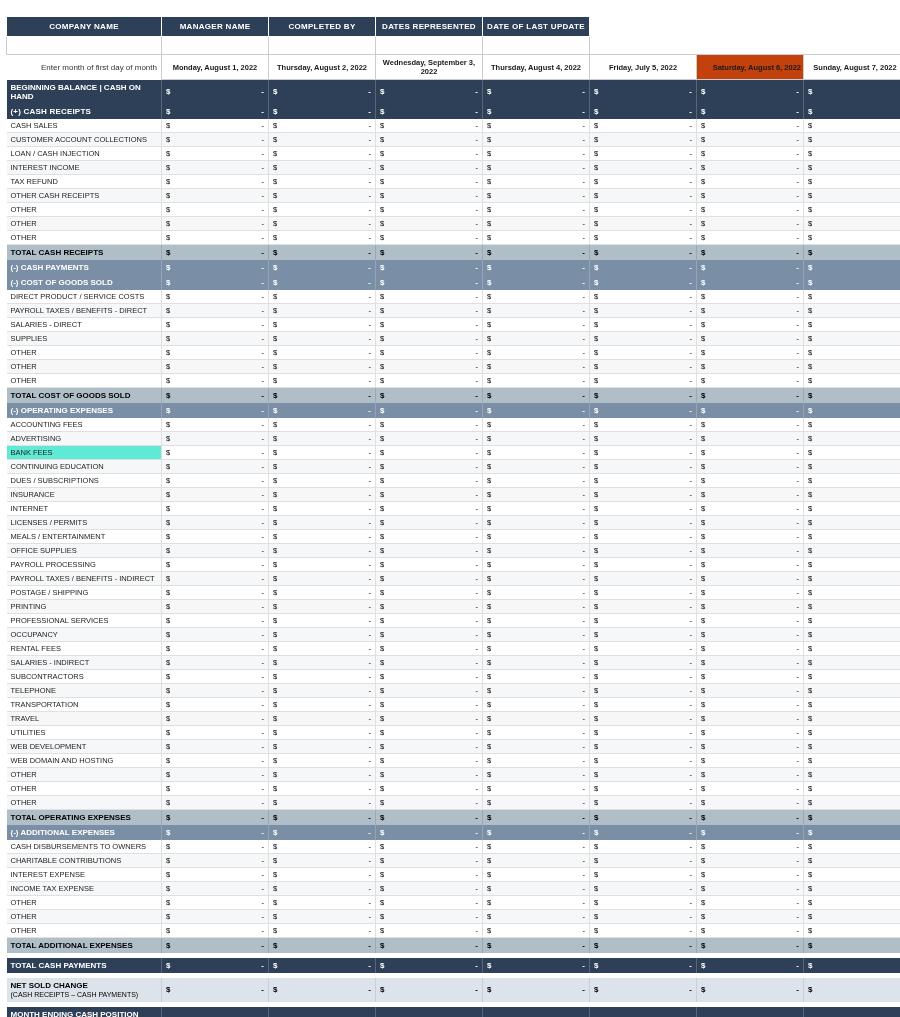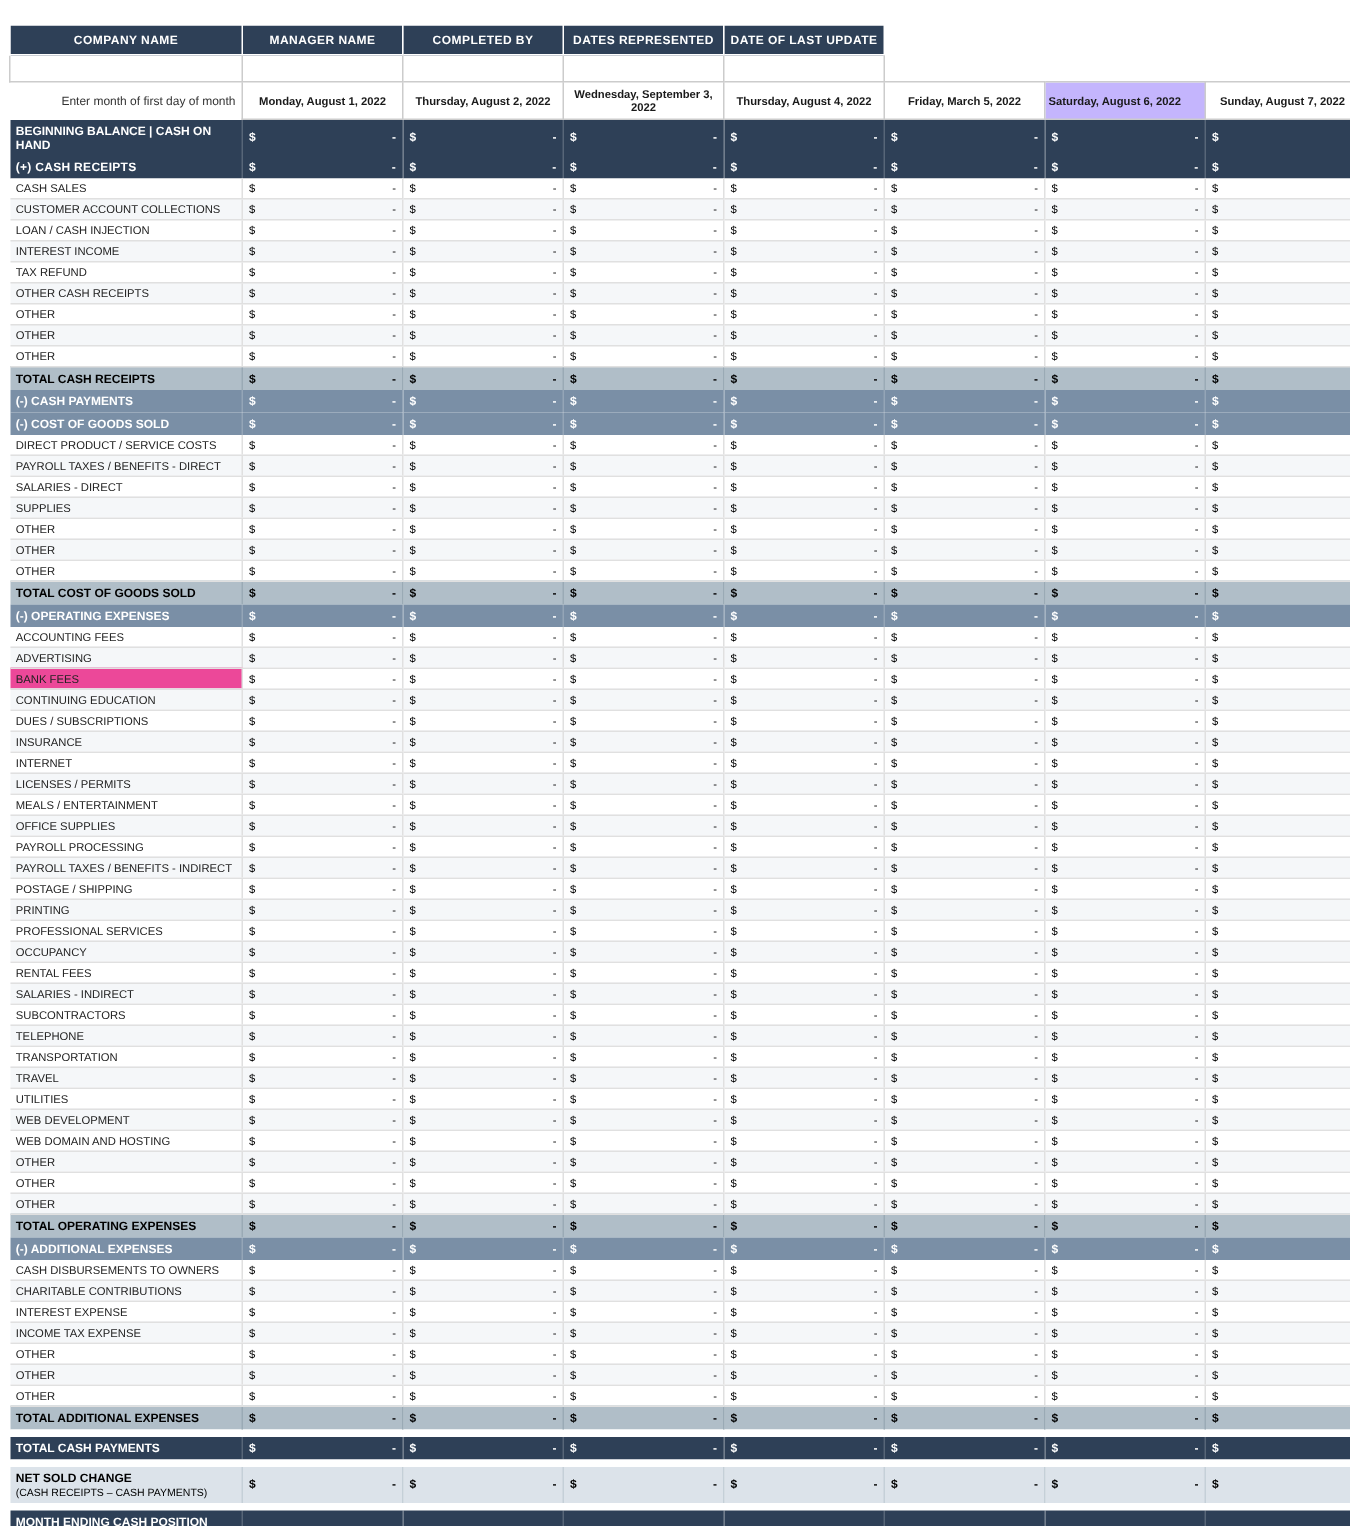--- a/index.html
+++ b/index.html
@@ -112,22 +112,22 @@
           <td style="border: 1px solid rgb(204, 204, 204); height: 18px; padding: 2px 4px;"></td>
           <td style="border: 1px solid rgb(204, 204, 204); height: 18px; padding: 2px 4px;"></td>
           <td style="border: 1px solid rgb(204, 204, 204); height: 18px; padding: 2px 4px;"></td>
         </tr>
         <tr>
           <td style="text-align: right; padding: 3px 4px; font-size: 8px; color: rgb(51, 51, 51); border: none;">Enter month of first day of month</td>
           <td style="font-size: 7.5px; padding: 3px 2px; border: 1px solid rgb(204, 204, 204); text-align: center; font-weight: bold; color: rgb(26, 26, 26); background: rgb(255, 255, 255);">Monday, August 1, 2022</td>
           <td style="font-size: 7.5px; padding: 3px 2px; border: 1px solid rgb(204, 204, 204); text-align: center; font-weight: bold; color: rgb(26, 26, 26); background: rgb(255, 255, 255);">Thursday, August 2, 2022</td>
           <td style="font-size: 7.5px; padding: 3px 2px; border: 1px solid rgb(204, 204, 204); text-align: center; font-weight: bold; color: rgb(26, 26, 26); background: rgb(255, 255, 255);">Wednesday, September 3, 2022</td>
           <td style="font-size: 7.5px; padding: 3px 2px; border: 1px solid rgb(204, 204, 204); text-align: center; font-weight: bold; color: rgb(26, 26, 26); background: rgb(255, 255, 255);">Thursday, August 4, 2022</td>
-          <td style="font-size: 7.5px; padding: 3px 2px; border: 1px solid rgb(204, 204, 204); text-align: center; font-weight: bold; color: rgb(26, 26, 26); background: rgb(255, 255, 255);">Friday, March 5, 2022</td>
-          <td style="font-size: 7.5px; padding: 3px 2px; border: 1px solid rgb(204, 204, 204); text-align: left; font-weight: bold; color: rgb(26, 26, 26); background: #c4b5fd;">Saturday, August 6, 2022</td>
+          <td style="font-size: 7.5px; padding: 3px 2px; border: 1px solid rgb(204, 204, 204); text-align: center; font-weight: bold; color: rgb(26, 26, 26); background: rgb(255, 255, 255);">Friday, July 5, 2022</td>
+          <td style="font-size: 7.5px; padding: 3px 2px; border: 1px solid rgb(204, 204, 204); text-align: right; font-weight: bold; color: rgb(26, 26, 26); background: #c2410c;">Saturday, August 6, 2022</td>
           <td style="font-size: 7.5px; padding: 3px 2px; border: 1px solid rgb(204, 204, 204); text-align: center; font-weight: bold; color: rgb(26, 26, 26); background: rgb(255, 255, 255);">Sunday, August 7, 2022</td>
         </tr>
         <tr class="beginning">
           <td style="background: rgb(46, 64, 87); color: rgb(255, 255, 255); font-weight: bold; font-size: 8px; padding: 3px 4px; text-transform: uppercase;">BEGINNING BALANCE | CASH ON HAND</td>
           <td style="background: rgb(46, 64, 87); color: rgb(255, 255, 255); text-align: right; padding: 2px 4px; border-left: 1px solid rgba(255, 255, 255, 0.2); font-size: 8px; font-weight: bold;"><span style="float:left">$</span>&nbsp;&nbsp;&nbsp;-</td>
           <td style="background: rgb(46, 64, 87); color: rgb(255, 255, 255); text-align: right; padding: 2px 4px; border-left: 1px solid rgba(255, 255, 255, 0.2); font-size: 8px; font-weight: bold;"><span style="float:left">$</span>&nbsp;&nbsp;&nbsp;-</td>
           <td style="background: rgb(46, 64, 87); color: rgb(255, 255, 255); text-align: right; padding: 2px 4px; border-left: 1px solid rgba(255, 255, 255, 0.2); font-size: 8px; font-weight: bold;"><span style="float:left">$</span>&nbsp;&nbsp;&nbsp;-</td>
           <td style="background: rgb(46, 64, 87); color: rgb(255, 255, 255); text-align: right; padding: 2px 4px; border-left: 1px solid rgba(255, 255, 255, 0.2); font-size: 8px; font-weight: bold;"><span style="float:left">$</span>&nbsp;&nbsp;&nbsp;-</td>
           <td style="background: rgb(46, 64, 87); color: rgb(255, 255, 255); text-align: right; padding: 2px 4px; border-left: 1px solid rgba(255, 255, 255, 0.2); font-size: 8px; font-weight: bold;"><span style="float:left">$</span>&nbsp;&nbsp;&nbsp;-</td>
           <td style="background: rgb(46, 64, 87); color: rgb(255, 255, 255); text-align: right; padding: 2px 4px; border-left: 1px solid rgba(255, 255, 255, 0.2); font-size: 8px; font-weight: bold;"><span style="float:left">$</span>&nbsp;&nbsp;&nbsp;-</td>
@@ -367,21 +367,21 @@
           <td style="font-size: 7.5px; padding: 2px 4px; border-bottom: 1px solid rgb(224, 224, 224); text-transform: uppercase; color: rgb(34, 34, 34); background: rgb(245, 247, 249);">ADVERTISING</td>
           <td style="font-size: 7.5px; padding: 2px 4px; border-bottom: 1px solid rgb(224, 224, 224); border-left: 1px solid rgb(224, 224, 224); text-align: right; background: rgb(245, 247, 249);"><span style="float:left">$</span>&nbsp;&nbsp;&nbsp;-</td>
           <td style="font-size: 7.5px; padding: 2px 4px; border-bottom: 1px solid rgb(224, 224, 224); border-left: 1px solid rgb(224, 224, 224); text-align: right; background: rgb(245, 247, 249);"><span style="float:left">$</span>&nbsp;&nbsp;&nbsp;-</td>
           <td style="font-size: 7.5px; padding: 2px 4px; border-bottom: 1px solid rgb(224, 224, 224); border-left: 1px solid rgb(224, 224, 224); text-align: right; background: rgb(245, 247, 249);"><span style="float:left">$</span>&nbsp;&nbsp;&nbsp;-</td>
           <td style="font-size: 7.5px; padding: 2px 4px; border-bottom: 1px solid rgb(224, 224, 224); border-left: 1px solid rgb(224, 224, 224); text-align: right; background: rgb(245, 247, 249);"><span style="float:left">$</span>&nbsp;&nbsp;&nbsp;-</td>
           <td style="font-size: 7.5px; padding: 2px 4px; border-bottom: 1px solid rgb(224, 224, 224); border-left: 1px solid rgb(224, 224, 224); text-align: right; background: rgb(245, 247, 249);"><span style="float:left">$</span>&nbsp;&nbsp;&nbsp;-</td>
           <td style="font-size: 7.5px; padding: 2px 4px; border-bottom: 1px solid rgb(224, 224, 224); border-left: 1px solid rgb(224, 224, 224); text-align: right; background: rgb(245, 247, 249);"><span style="float:left">$</span>&nbsp;&nbsp;&nbsp;-</td>
           <td style="font-size: 7.5px; padding: 2px 4px; border-bottom: 1px solid rgb(224, 224, 224); border-left: 1px solid rgb(224, 224, 224); text-align: right; background: rgb(245, 247, 249);"><span style="float:left">$</span>&nbsp;&nbsp;&nbsp;-</td>
         </tr>
         <tr>
-          <td style="font-size: 7.5px; padding: 2px 4px; border-bottom: 1px solid rgb(224, 224, 224); text-transform: uppercase; color: rgb(34, 34, 34); background: #ec4899;">BANK FEES</td>
+          <td style="font-size: 7.5px; padding: 2px 4px; border-bottom: 1px solid rgb(224, 224, 224); text-transform: uppercase; color: rgb(34, 34, 34); background: #5eead4;">BANK FEES</td>
           <td style="font-size: 7.5px; padding: 2px 4px; border-bottom: 1px solid rgb(224, 224, 224); border-left: 1px solid rgb(224, 224, 224); text-align: right; background: rgb(255, 255, 255);"><span style="float:left">$</span>&nbsp;&nbsp;&nbsp;-</td>
           <td style="font-size: 7.5px; padding: 2px 4px; border-bottom: 1px solid rgb(224, 224, 224); border-left: 1px solid rgb(224, 224, 224); text-align: right; background: rgb(255, 255, 255);"><span style="float:left">$</span>&nbsp;&nbsp;&nbsp;-</td>
           <td style="font-size: 7.5px; padding: 2px 4px; border-bottom: 1px solid rgb(224, 224, 224); border-left: 1px solid rgb(224, 224, 224); text-align: right; background: rgb(255, 255, 255);"><span style="float:left">$</span>&nbsp;&nbsp;&nbsp;-</td>
           <td style="font-size: 7.5px; padding: 2px 4px; border-bottom: 1px solid rgb(224, 224, 224); border-left: 1px solid rgb(224, 224, 224); text-align: right; background: rgb(255, 255, 255);"><span style="float:left">$</span>&nbsp;&nbsp;&nbsp;-</td>
           <td style="font-size: 7.5px; padding: 2px 4px; border-bottom: 1px solid rgb(224, 224, 224); border-left: 1px solid rgb(224, 224, 224); text-align: right; background: rgb(255, 255, 255);"><span style="float:left">$</span>&nbsp;&nbsp;&nbsp;-</td>
           <td style="font-size: 7.5px; padding: 2px 4px; border-bottom: 1px solid rgb(224, 224, 224); border-left: 1px solid rgb(224, 224, 224); text-align: right; background: rgb(255, 255, 255);"><span style="float:left">$</span>&nbsp;&nbsp;&nbsp;-</td>
           <td style="font-size: 7.5px; padding: 2px 4px; border-bottom: 1px solid rgb(224, 224, 224); border-left: 1px solid rgb(224, 224, 224); text-align: right; background: rgb(255, 255, 255);"><span style="float:left">$</span>&nbsp;&nbsp;&nbsp;-</td>
         </tr>
         <tr>
           <td style="font-size: 7.5px; padding: 2px 4px; border-bottom: 1px solid rgb(224, 224, 224); text-transform: uppercase; color: rgb(34, 34, 34); background: rgb(245, 247, 249);">CONTINUING EDUCATION</td>

